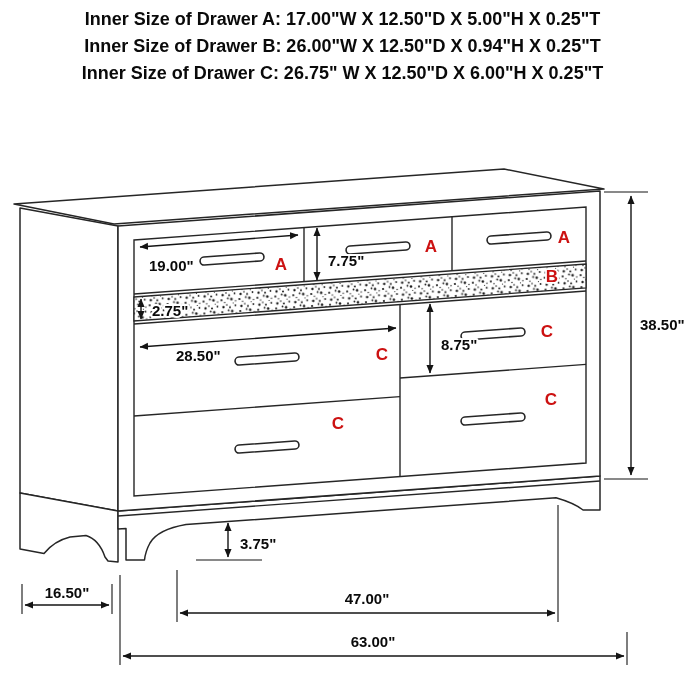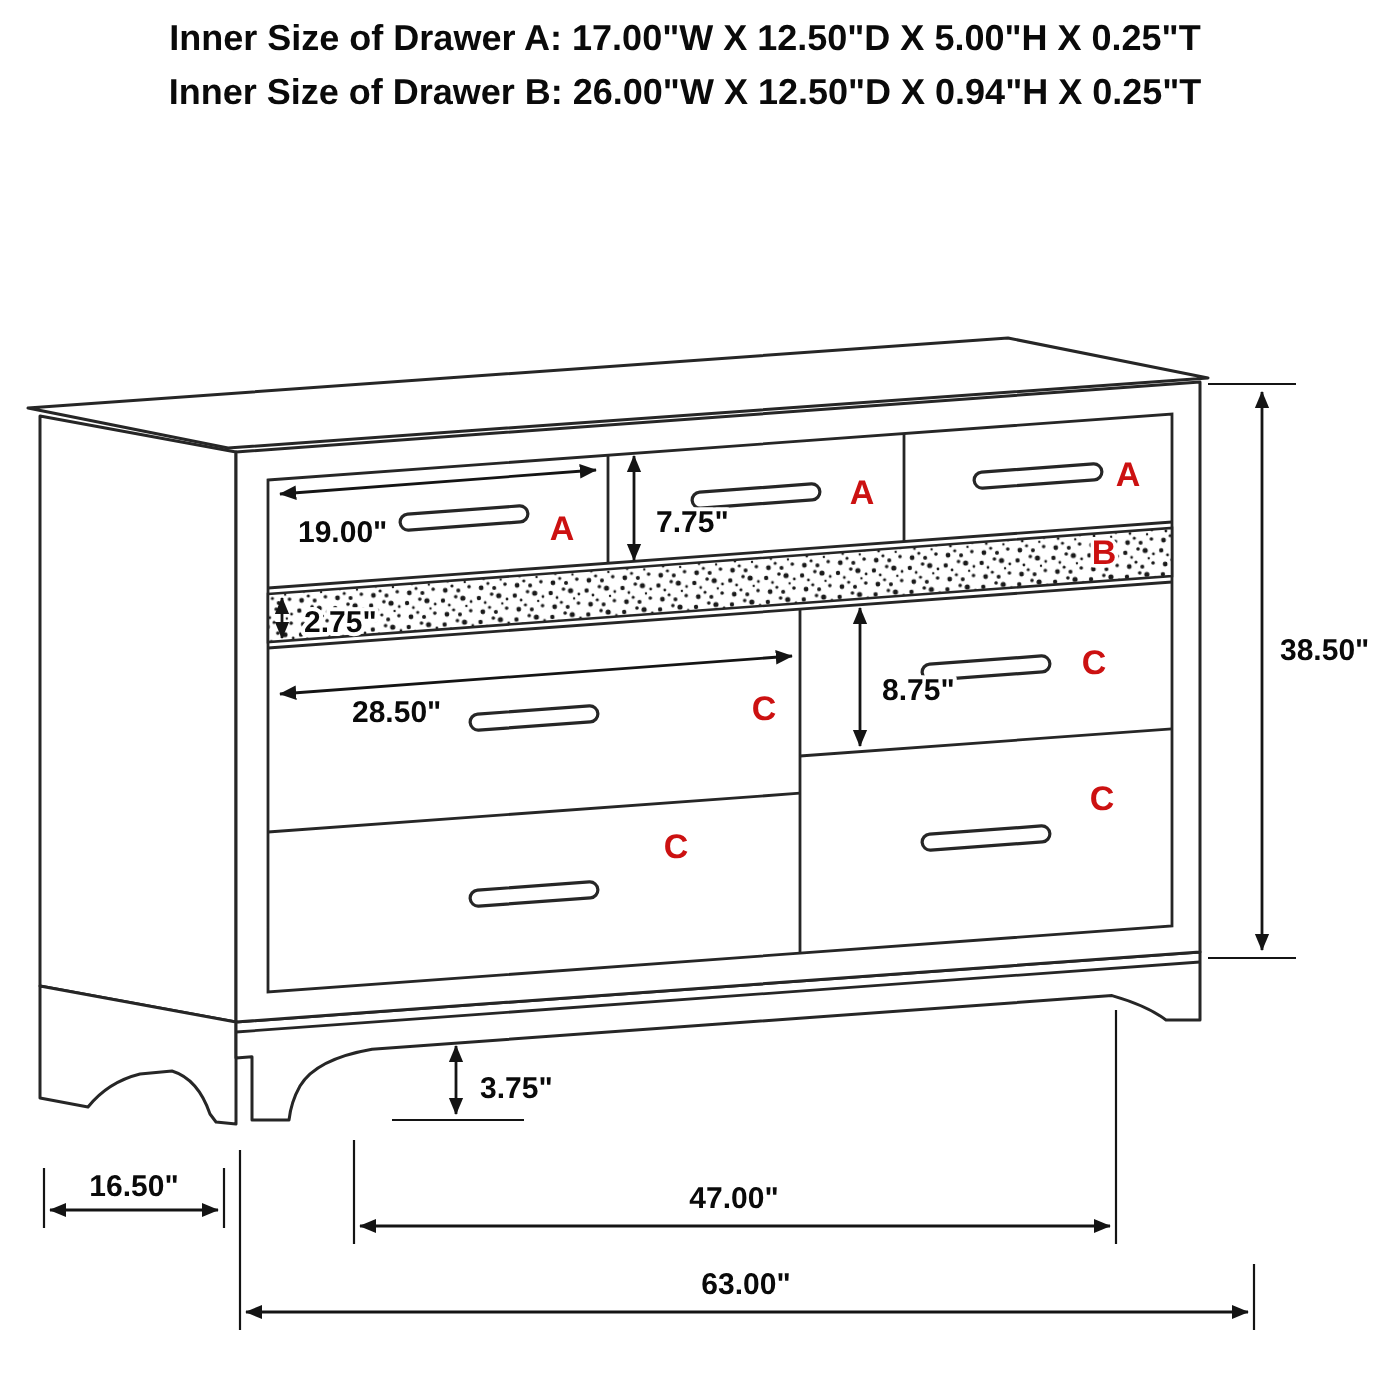--- a/index.html
+++ b/index.html
@@ -17,20 +17,21 @@
   .handle{fill:#ffffff;stroke:#262626;stroke-width:1.6}
 </style>
 </head>
 <body>
 
 <div class="page">
 
   <div class="hdr">
     <div>Inner Size of Drawer A: 17.00"W X 12.50"D X 5.00"H X 0.25"T</div>
     <div>Inner Size of Drawer B: 26.00"W X 12.50"D X 0.94"H X 0.25"T</div>
+    <div>Inner Size of Drawer C: 26.75" W X 12.50"D X 6.00"H X 0.25"T</div>
   </div>
 
   <svg class="diagram" width="700" height="700" viewBox="0 0 700 700">
     <defs>
       <marker id="arrow" viewBox="0 0 10 10" refX="9" refY="5" markerWidth="9" markerHeight="9" markerUnits="userSpaceOnUse" orient="auto-start-reverse">
         <path d="M 0 1 L 9.5 5 L 0 9 Z" fill="#141414"></path>
       </marker>
       <pattern id="speckle" width="18" height="12" patternUnits="userSpaceOnUse" patternTransform="rotate(-4)">
         <rect width="18" height="12" fill="#ffffff"></rect>
         <circle cx="2" cy="3" r="1.1" fill="#1a1a1a"></circle>

